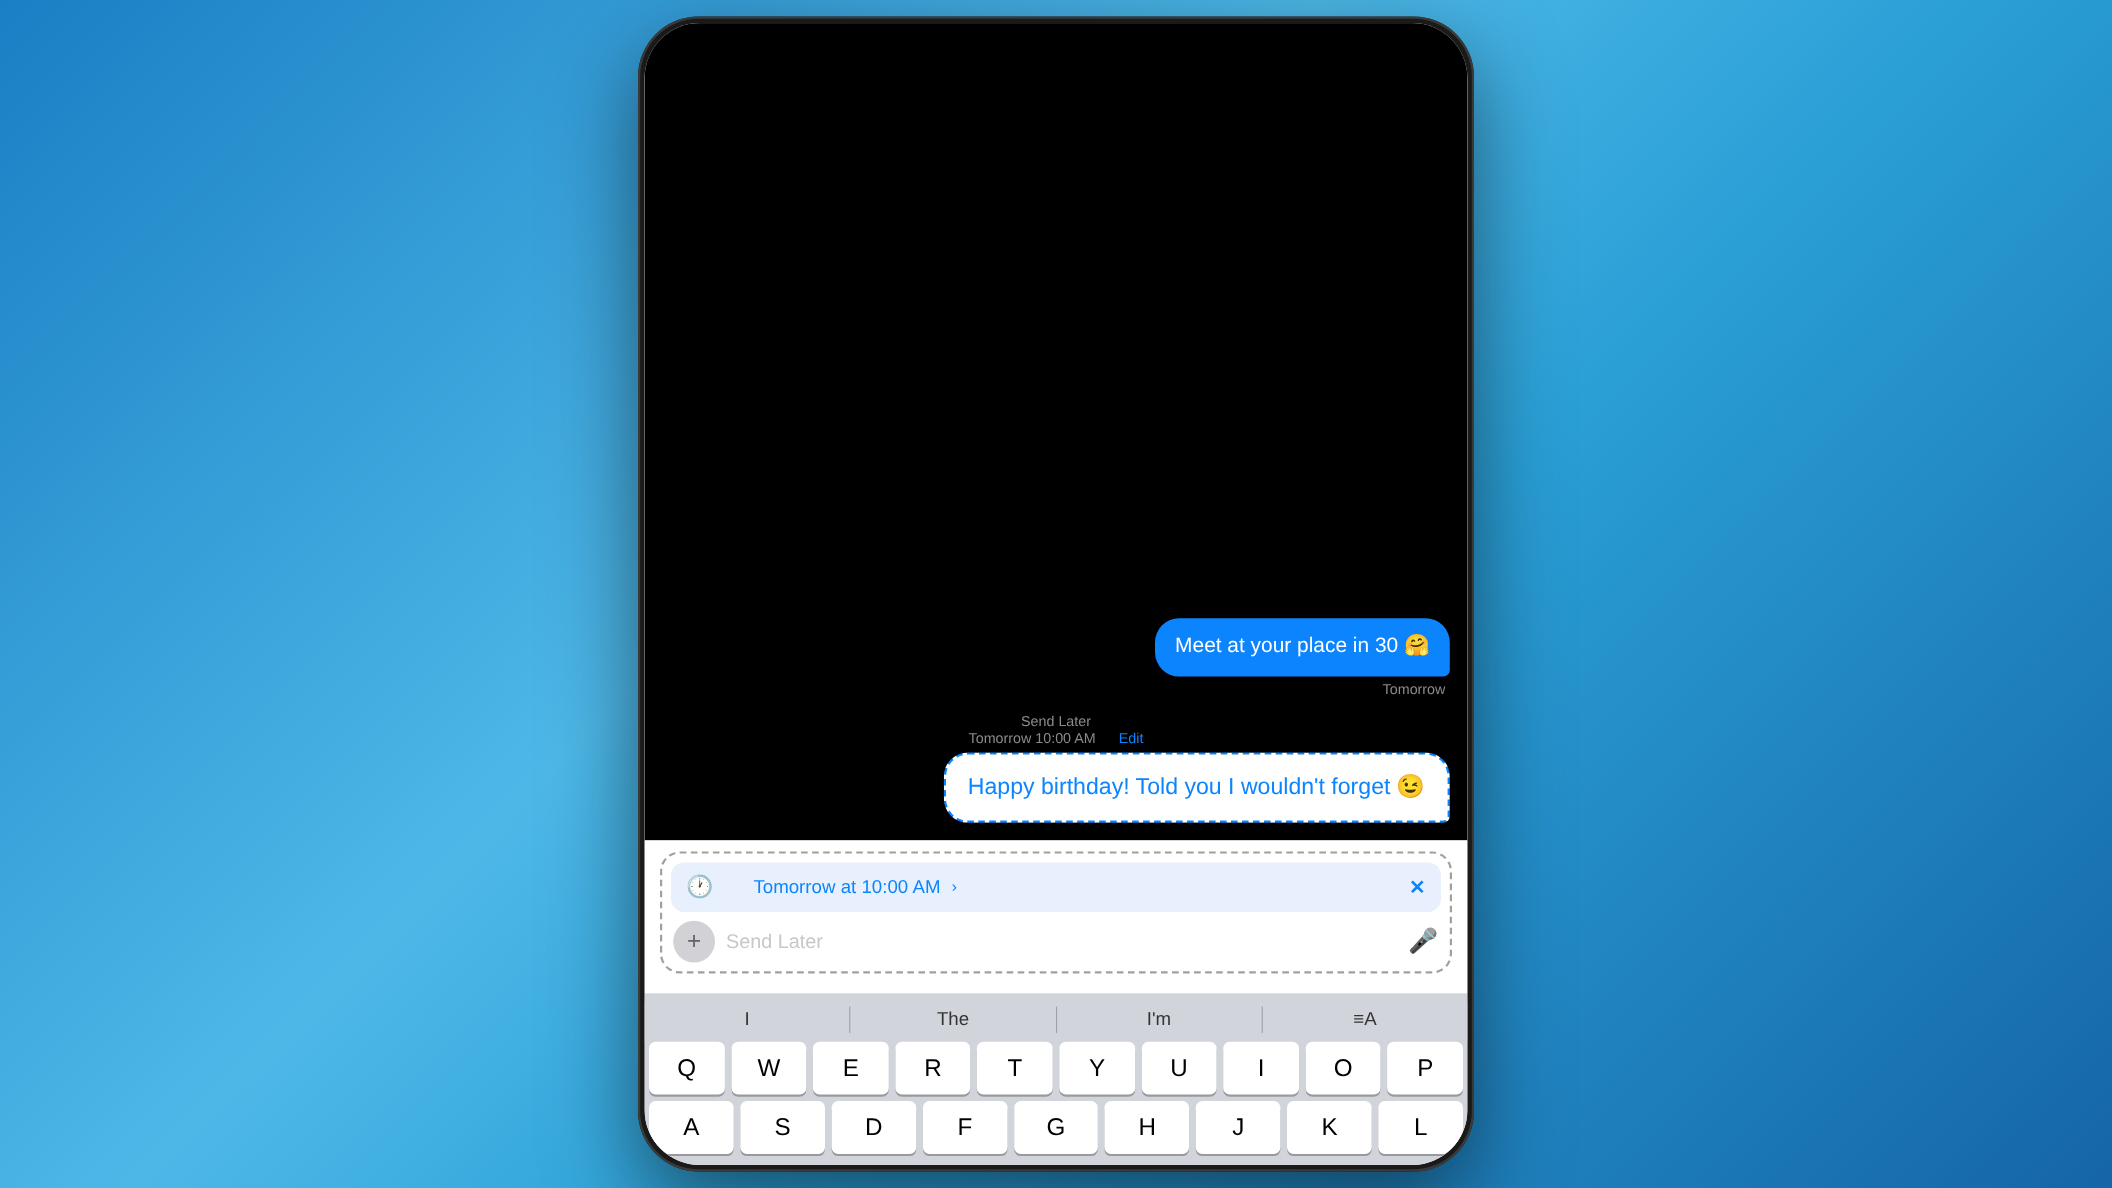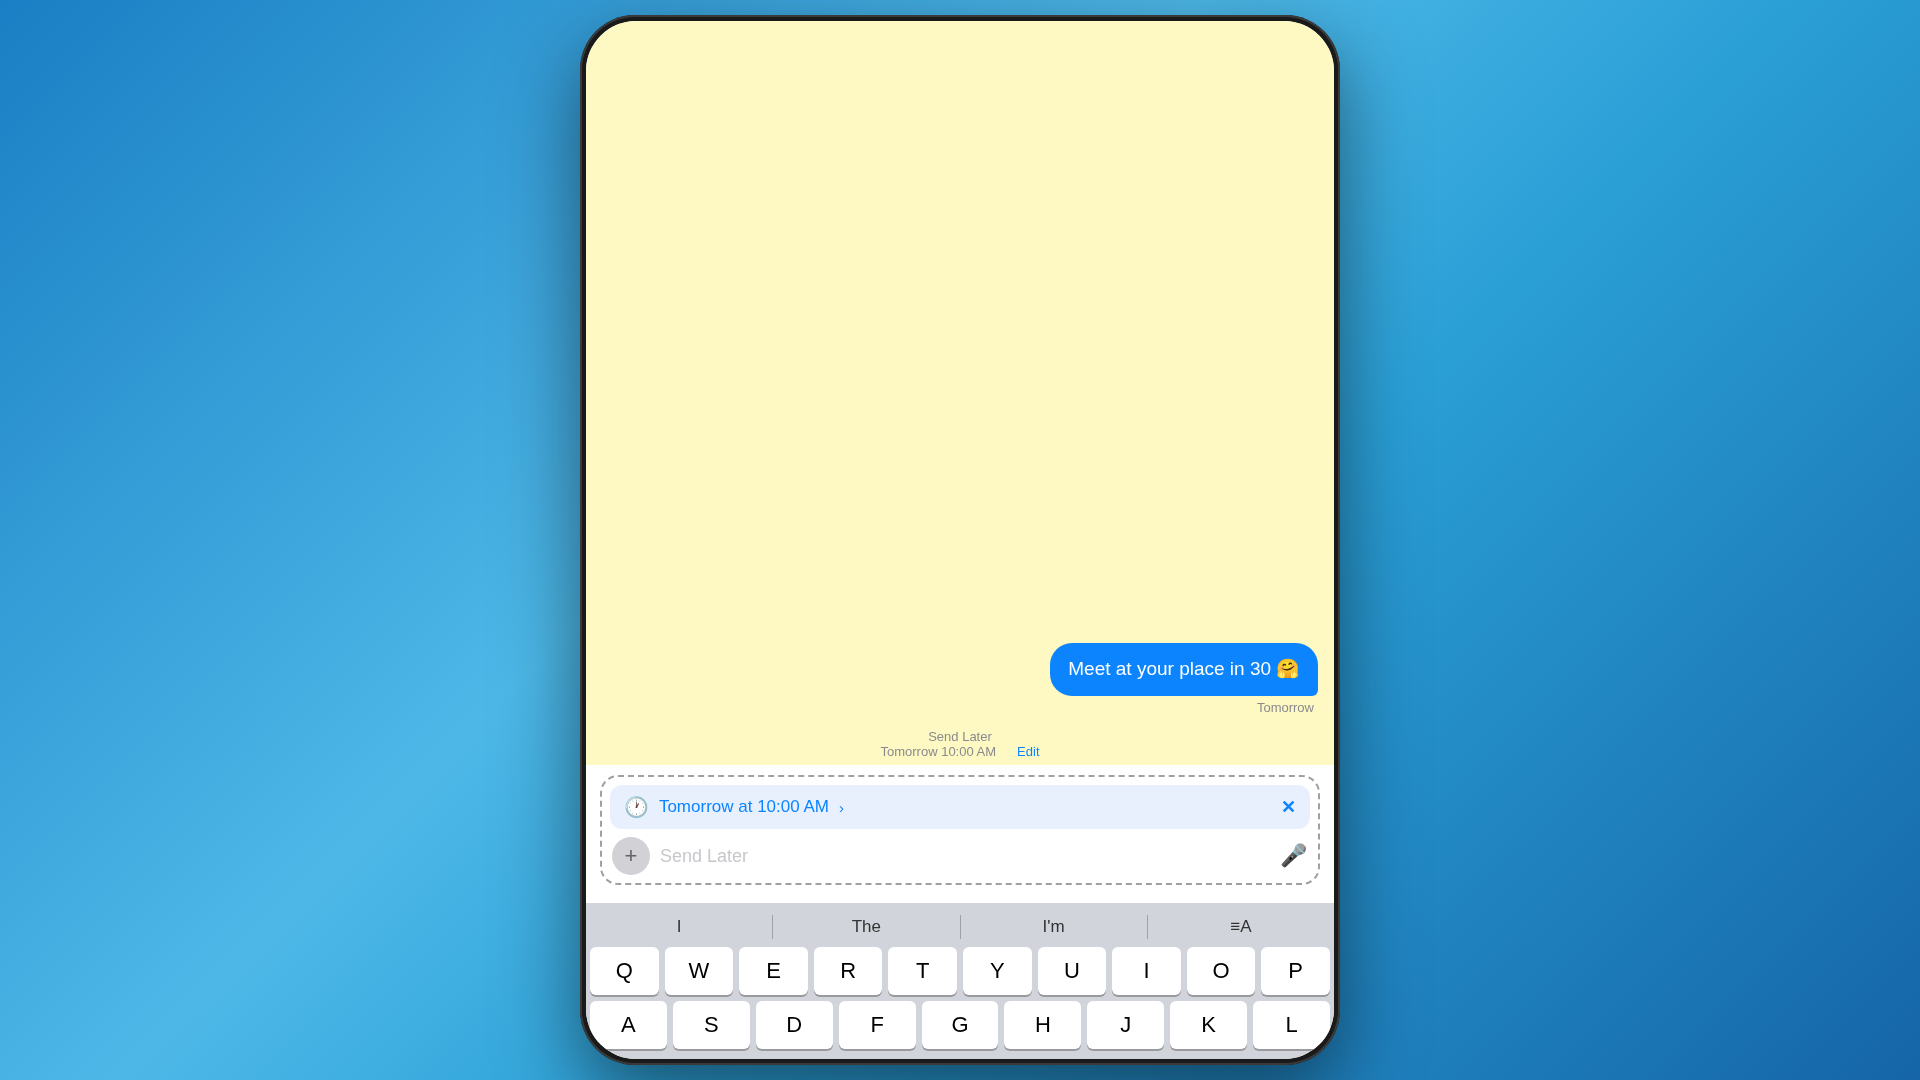--- a/index.html
+++ b/index.html
@@ -55,21 +55,21 @@
       background: #ffffff;
       border-radius: 50px;
       overflow: hidden;
       display: flex;
       flex-direction: column;
       margin: 6px;
     }
 
     .messages-area {
       flex: 1;
-      background: #fef9c3;
+      background: #000000;
       padding: 20px 16px 0 16px;
       display: flex;
       flex-direction: column;
       justify-content: flex-end;
       gap: 0;
     }
 
     
     .sent-message-container {
       display: flex;
@@ -182,20 +182,21 @@
     }
 
     .clock-icon {
       font-size: 20px;
     }
 
     .schedule-time-text {
       color: #0b84fe;
       font-size: 17px;
       font-weight: 500;
+      margin-left: 26px;
     }
 
     .schedule-chevron {
       color: #0b84fe;
       font-size: 15px;
     }
 
     .schedule-close {
       color: #0b84fe;
       font-size: 18px;
@@ -330,20 +331,25 @@
       </div>
 
       <div class="send-later-section">
         <span class="send-later-label">Send Later</span>
         <div class="send-later-time">
           <span class="send-later-time-text">Tomorrow 10:00 AM</span>
           <span class="send-later-edit">Edit</span>
         </div>
       </div>
 
+      <div class="scheduled-bubble-container">
+        <div class="scheduled-bubble">
+          <span class="scheduled-bubble-text">Happy birthday! Told you I wouldn't forget 😉</span>
+        </div>
+      </div>
 
     </div>
 
     <div class="input-area">
       <div class="schedule-bar-wrapper">
         <div class="schedule-bar">
           <div class="schedule-bar-left">
             <span class="clock-icon">🕐</span>
             <span class="schedule-time-text">Tomorrow at 10:00 AM</span>
             <span class="schedule-chevron">›</span>

